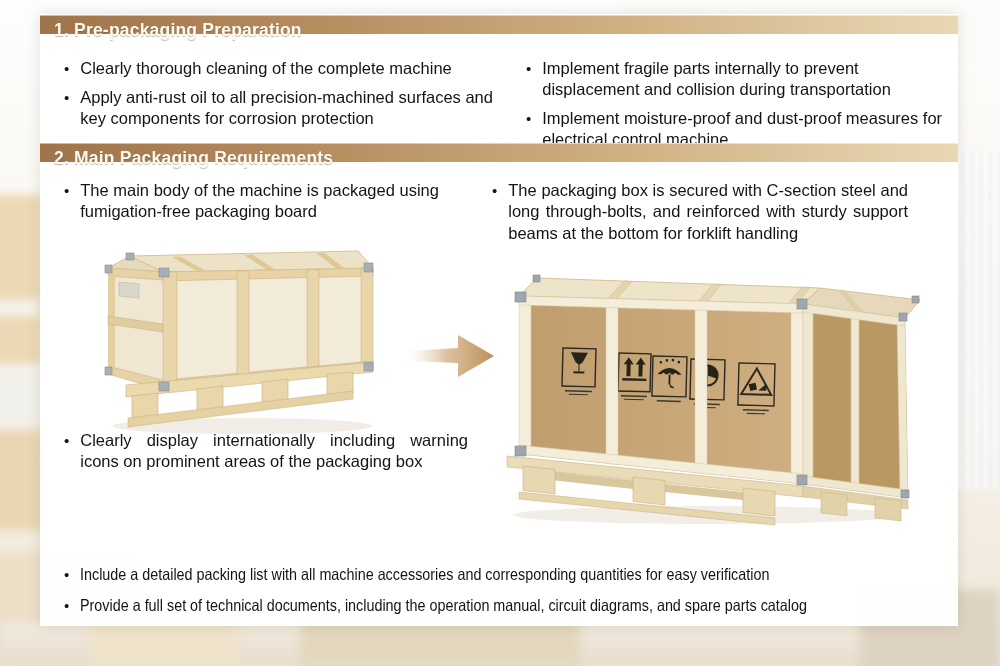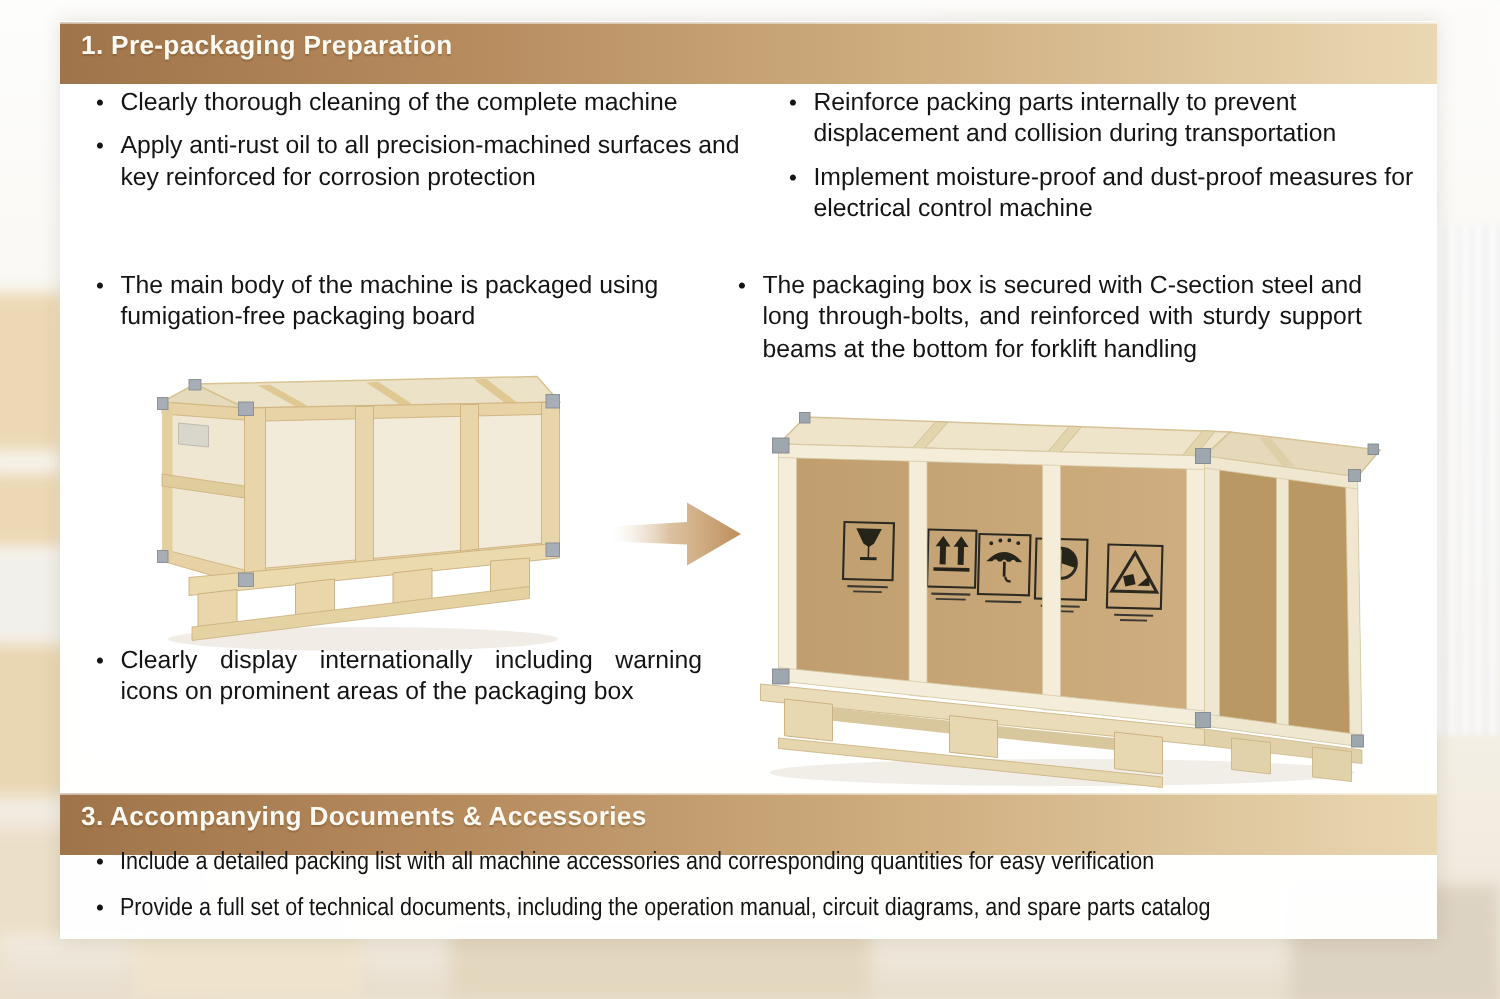--- a/index.html
+++ b/index.html
@@ -3,21 +3,21 @@
 <meta charset="utf-8">
 <style>
   html,body{margin:0;padding:0;width:1000px;height:666px;overflow:hidden;
     font-family:"Liberation Sans","DejaVu Sans",sans-serif;background:#f7f4ee;position:relative;}
   
   .bg{position:absolute;inset:0;z-index:0;background:linear-gradient(180deg,#fdfdfc 0%,#f8f5ef 50%,#efe7d9 100%);}
   .bg .blob{position:absolute;filter:blur(5px);}
   
   .panel{position:absolute;left:40px;top:14px;width:918px;height:612px;z-index:1;
     background:rgba(255,255,255,.97);box-shadow:0 0 12px rgba(90,70,40,.15);}
-  .bar{position:absolute;left:0;width:100%;height:41px;box-sizing:border-box;
+  .bar{position:absolute;left:0;width:100%;height:19px;box-sizing:border-box;
     background:linear-gradient(90deg,#a0744a 0%,#b58a5d 28%,#cfae80 62%,#ead8b3 100%);
     border-top:1px solid rgba(255,255,255,.5);}
   .bar span{display:block;padding:4px 0 0 14px;font-size:17.5px;font-weight:bold;color:#fdfaf3;
     letter-spacing:.2px;text-shadow:0 1px 1px rgba(110,70,30,.4);}
   .bullet{display:flex;gap:11px;color:#141414;font-size:16.5px;line-height:1.3;margin-bottom:7px;}
   .bullet .dot{flex:0 0 auto;font-size:15px;line-height:1.45;}
   .just{text-align:justify;}
   .abs{position:absolute;}
   .narrowline{display:inline-block;transform:scaleX(.87);transform-origin:0 50%;white-space:nowrap;}
   svg{display:block;}
@@ -44,34 +44,37 @@
   <div class="bar abs" style="top:1px;">
     <span>1. Pre-packaging Preparation</span>
   </div>
   <div class="abs" style="left:24px;top:44px;width:458px;">
     <div class="bullet">
       <span class="dot">•</span>
       <span>Clearly thorough cleaning of the complete machine</span>
     </div>
     <div class="bullet">
       <span class="dot">•</span>
-      <span>Apply anti-rust oil to all precision-machined surfaces and key reinforced for corrosion protection</span>
+      <span>Apply anti-rust oil to all precision-machined surfaces and key components for corrosion protection</span>
     </div>
   </div>
   <div class="abs" style="left:486px;top:44px;width:420px;">
     <div class="bullet">
       <span class="dot">•</span>
-      <span>Reinforce packing parts internally to prevent displacement and collision during transportation</span>
+      <span>Implement fragile parts internally to prevent displacement and collision during transportation</span>
     </div>
     <div class="bullet">
       <span class="dot">•</span>
       <span>Implement moisture-proof and dust-proof measures for electrical control machine</span>
     </div>
   </div>
 
+  <div class="bar abs" style="top:129px;">
+    <span>2. Main Packaging Requirements</span>
+  </div>
   <div class="abs" style="left:24px;top:166px;width:420px;">
     <div class="bullet">
       <span class="dot">•</span>
       <span>The main body of the machine is packaged using fumigation-free packaging board</span>
     </div>
   </div>
   <div class="abs" style="left:452px;top:166px;width:416px;">
     <div class="bullet just">
       <span class="dot">•</span>
       <span>The packaging box is secured with C-section steel and long through-bolts, and reinforced with sturdy support beams at the bottom for forklift handling</span>
@@ -242,23 +245,20 @@
     </svg>
   </div>
 
   <div class="abs" style="left:24px;top:416px;width:404px;">
     <div class="bullet just">
       <span class="dot">•</span>
       <span>Clearly display internationally including warning icons on prominent areas of the packaging box</span>
     </div>
   </div>
 
-  <div class="bar abs" style="top:515px;">
-    <span>3. Accompanying Documents &amp; Accessories</span>
-  </div>
   <div class="abs" style="left:24px;top:550px;width:884px;">
     <div class="bullet" style="margin-bottom:9px;">
       <span class="dot">•</span>
       <span class="narrowline">Include a detailed packing list with all machine accessories and corresponding quantities for easy verification</span>
     </div>
     <div class="bullet">
       <span class="dot">•</span>
       <span class="narrowline">Provide a full set of technical documents, including the operation manual, circuit diagrams, and spare parts catalog</span>
     </div>
   </div>

